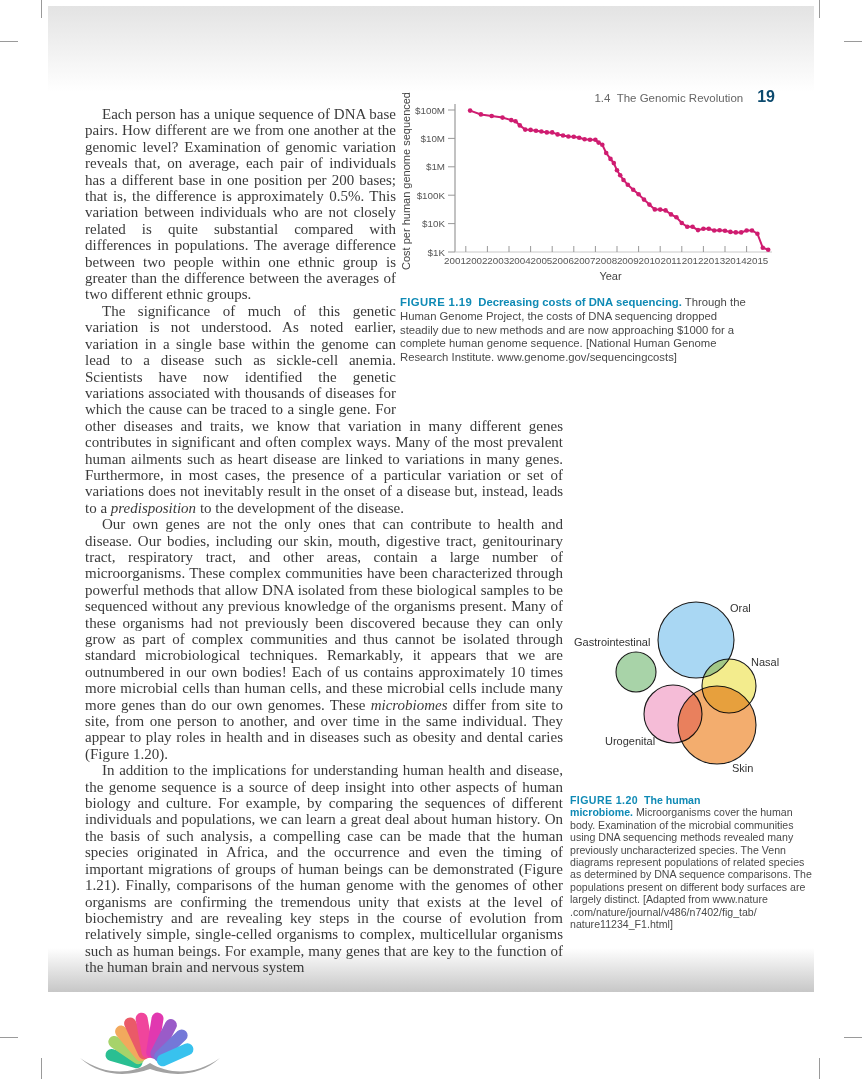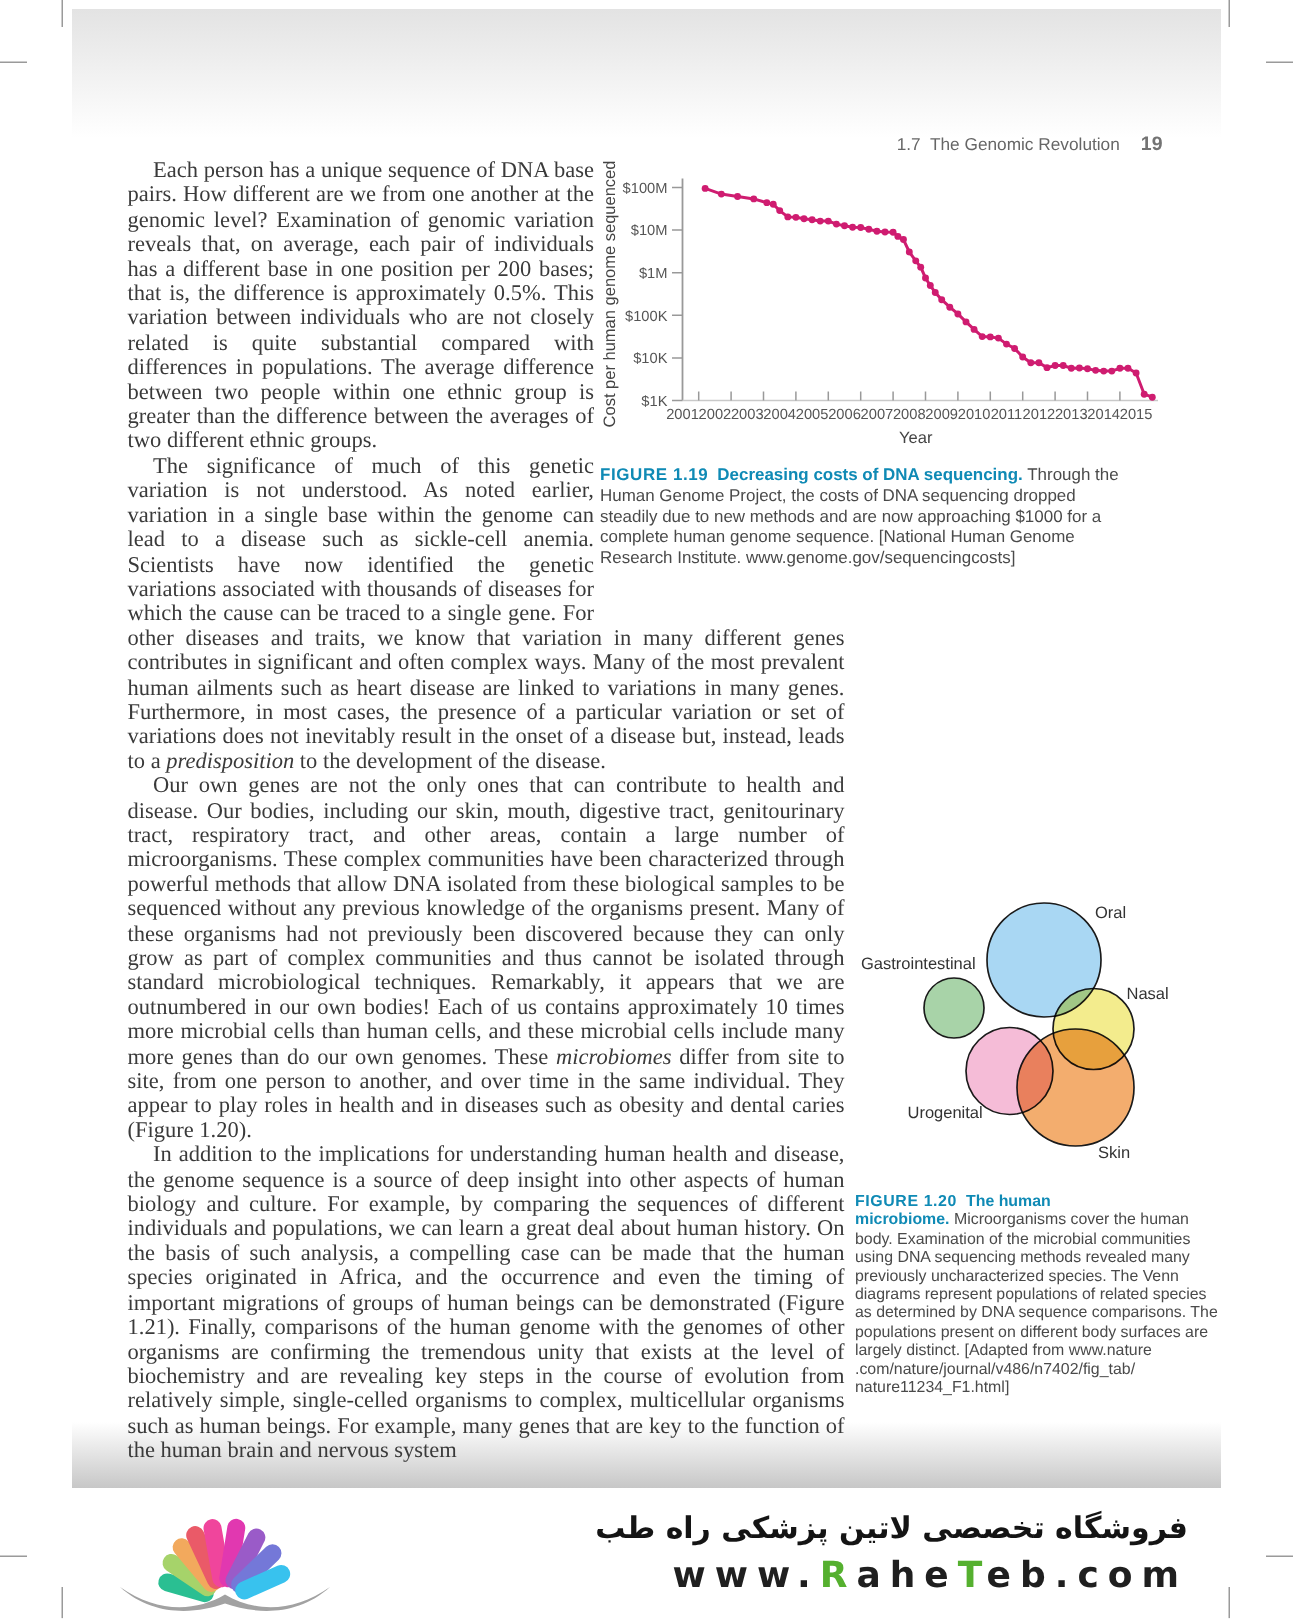--- a/index.html
+++ b/index.html
@@ -8,28 +8,28 @@
   
   .shade-top{position:absolute;left:48px;top:6px;width:766px;height:86px;
              background:linear-gradient(#e3e3e3,#ffffff);}
   .shade-bottom{position:absolute;left:48px;top:948px;width:766px;height:44px;
                 background:linear-gradient(#ffffff,#c7c7c7);}
   
   .cm{position:absolute;background:#9a9a9a;}
   
   .header{position:absolute;left:400px;top:88px;width:375px;text-align:right;
           font-family:"Liberation Sans",sans-serif;font-size:11.5px;color:#666;white-space:pre;}
-  .header .pagenum{color:#737373;font-weight:700;font-size:13px;margin-left:14px;}
+  .header .pagenum{color:#0c4a6e;font-weight:700;font-size:16px;margin-left:14px;}
   
   .textcol{position:absolute;left:85px;top:106px;width:478px;text-align:justify;
            font-size:15px;line-height:16.4px;color:#3a3a3a;}
   .textcol p{margin:0;text-indent:17px;}
   .fig-spacer{float:right;width:167px;height:296px;}
   
-  .fig119{position:absolute;left:400px;top:107px;width:462px;margin:0;}
+  .fig119{position:absolute;left:400px;top:92px;width:462px;margin:0;}
   .fig119 svg{display:block;}
   .figcap{font-family:"Liberation Sans",sans-serif;color:#4a4a4a;}
   .fig119 .figcap{margin-top:12px;width:358px;font-size:11.3px;line-height:13.8px;}
   .figlabel{color:#0f8ab5;font-weight:700;letter-spacing:.4px;margin-right:6px;text-align:center;}
   .figtitle{color:#0f8ab5;font-weight:700;margin-right:3px;}
   .tick{font:9.8px "Liberation Sans",sans-serif;fill:#555;}
   .axis-label{font:11px "Liberation Sans",sans-serif;fill:#444;}
   
   .fig120{position:absolute;left:570px;top:584px;width:292px;margin:0;}
   .fig120 .figcap{margin-top:8px;width:242px;font-size:10.6px;line-height:12.4px;}
@@ -51,21 +51,21 @@
 
   <div class="cm" style="left:41px;top:0;width:1px;height:18px"></div>
   <div class="cm" style="left:0;top:41px;width:18px;height:1px"></div>
   <div class="cm" style="left:819px;top:0;width:1px;height:18px"></div>
   <div class="cm" style="left:844px;top:41px;width:18px;height:1px"></div>
   <div class="cm" style="left:0;top:1037px;width:18px;height:1px"></div>
   <div class="cm" style="left:41px;top:1058px;width:1px;height:21px"></div>
   <div class="cm" style="left:844px;top:1037px;width:18px;height:1px"></div>
   <div class="cm" style="left:819px;top:1058px;width:1px;height:21px"></div>
 
-  <div class="header"><span>1.7  The Genomic Revolution</span><span class="pagenum">19</span></div>
+  <div class="header"><span>1.4  The Genomic Revolution</span><span class="pagenum">19</span></div>
 
   <div class="textcol" id="body-text">
     <div class="fig-spacer"></div>
   <p><span>Each person has a unique sequence of DNA base pairs. How different are we from one another at the genomic level? Examination of genomic variation reveals that, on average, each pair of individuals has a different base in one position per 200 bases; that is, the difference is approximately 0.5%. This variation between individuals who are not closely related is quite substantial compared with differences in populations. The average difference between two people within one ethnic group is greater than the difference between the averages of two different ethnic groups.</span></p>
       <p><span>The significance of much of this genetic variation is not understood. As noted earlier, variation in a single base within the genome can lead to a disease such as sickle-cell anemia. Scientists have now identified the genetic variations associated with thousands of diseases for which the cause can be traced to a single gene. For other diseases and traits, we know that variation in many different genes contributes in significant and often complex ways. Many of the most prevalent human ailments such as heart disease are linked to variations in many genes. Furthermore, in most cases, the presence of a particular variation or set of variations does not inevitably result in the onset of a disease but, instead, leads to a </span><i>predisposition</i><span> to the development of the disease.</span></p>
       <p><span>Our own genes are not the only ones that can contribute to health and disease. Our bodies, including our skin, mouth, digestive tract, genitourinary tract, respiratory tract, and other areas, contain a large number of microorganisms. These complex communities have been characterized through powerful methods that allow DNA isolated from these biological samples to be sequenced without any previous knowledge of the organisms present. Many of these organisms had not previously been discovered because they can only grow as part of complex communities and thus cannot be isolated through standard microbiological techniques. Remarkably, it appears that we are outnumbered in our own bodies! Each of us contains approximately 10 times more microbial cells than human cells, and these microbial cells include many more genes than do our own genomes. These </span><i>microbiomes</i><span> differ from site to site, from one person to another, and over time in the same individual. They appear to play roles in health and in diseases such as obesity and dental caries (Figure 1.20).</span></p>
       <p><span>In addition to the implications for understanding human health and disease, the genome sequence is a source of deep insight into other aspects of human biology and culture. For example, by comparing the sequences of different individuals and populations, we can learn a great deal about human history. On the basis of such analysis, a compelling case can be made that the human species originated in Africa, and the occurrence and even the timing of important migrations of groups of human beings can be demonstrated (Figure 1.21). Finally, comparisons of the human genome with the genomes of other organisms are confirming the tremendous unity that exists at the level of biochemistry and are revealing key steps in the course of evolution from relatively simple, single-celled organisms to complex, multicellular organisms such as human beings. For example, many genes that are key to the function of the human brain and nervous system</span></p>
     </div>
 
   <figure class="fig119">
@@ -217,18 +217,14 @@
         <rect x="-6" y="-52" width="12" height="44" rx="6" fill="#9a5bc8"></rect>
       </g>
       <g transform="translate(72,62) rotate(46)">
         <rect x="-6" y="-50" width="12" height="42" rx="6" fill="#7478d8"></rect>
       </g>
       <g transform="translate(72,62) rotate(66)">
         <rect x="-6" y="-47" width="12" height="39" rx="6" fill="#38c2ee"></rect>
       </g>
       <path d="M2,54 C26,71 52,71 72,59 C92,71 118,71 142,54 C120,74 92,72 72,65 C52,72 24,74 2,54 Z" fill="#a2a2a2"></path>
     </svg>
-  <div class="footer-text">
-    <div class="fa-line">فروشگاه تخصصی لاتین پزشکی  راه طب</div>
-    <div class="url-line" id="site-url"><span style="color: rgb(31, 31, 31);">www.</span><span style="color: rgb(85, 176, 47);">R</span><span style="color: rgb(31, 31, 31);">ahe</span><span style="color: rgb(85, 176, 47);">T</span><span style="color: rgb(31, 31, 31);">eb.com</span></div>
-  </div>
 
 </div>
 
 </body></html>

